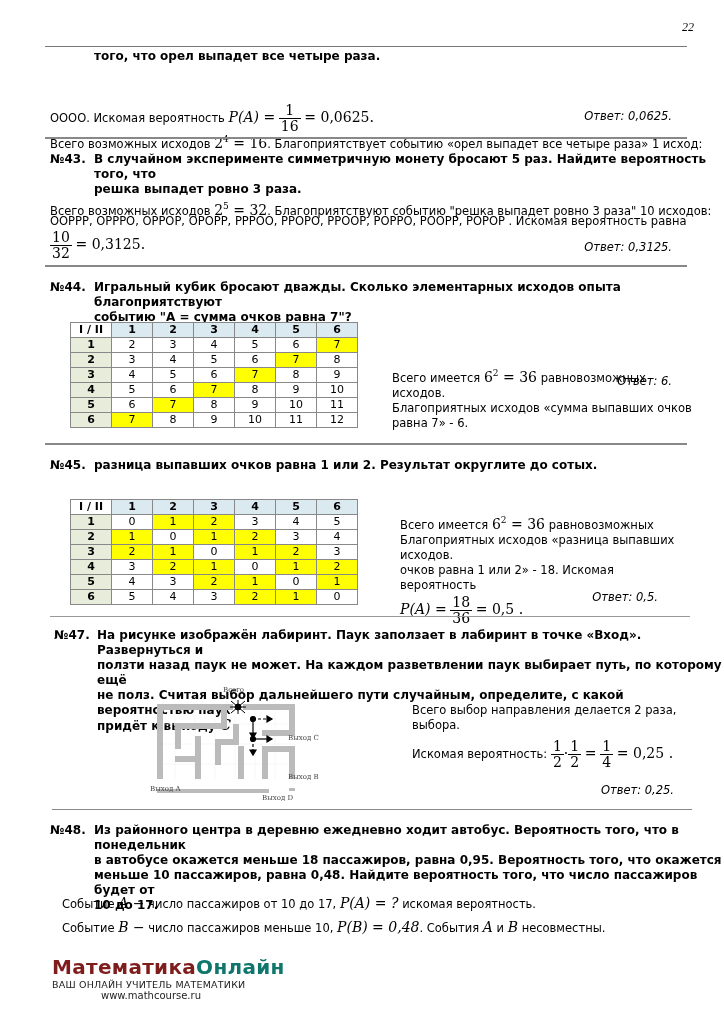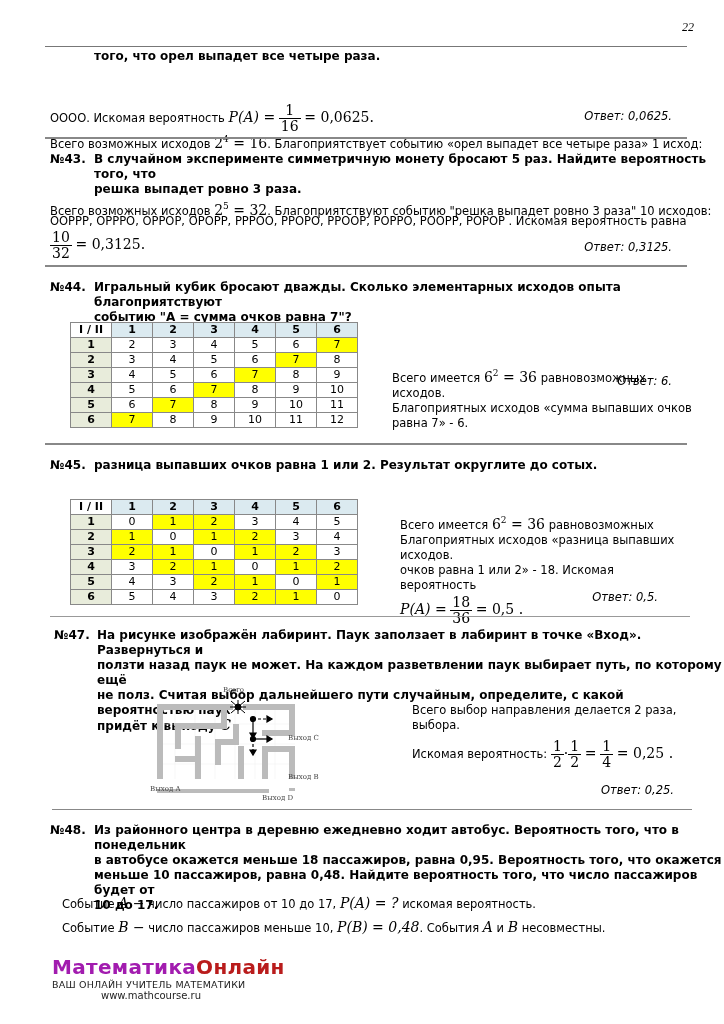--- a/index.html
+++ b/index.html
@@ -19,22 +19,22 @@
   .frac .n { display: block; border-bottom: 1px solid #000; padding: 0 2px; }
   .frac .d { display: block; padding: 0 2px; }
   sup { font-size: 9px; }
   table.grid { border-collapse: collapse; font-size: 11px; }
   table.grid td { border: 1px solid #888; width: 40px; height: 14px; text-align: center; padding: 0; line-height: 14px; }
   table.grid td.corner { background: #fff; font-weight: bold; }
   table.grid td.colh { background: #dbeaf0; font-weight: bold; }
   table.grid td.rowh { background: #e8ecdb; font-weight: bold; }
   table.grid td.hl { background: #ffff00; }
   .logo-main { font-size: 20px; font-weight: bold; letter-spacing: 0.3px; }
-  .logo-a { color: #a21caf; text-align: right; }
-  .logo-b { color: #b91c1c; }
+  .logo-a { color: #7f1d1d; text-align: right; }
+  .logo-b { color: #0f766e; }
   .logo-sub { font-size: 9.5px; color: #222; letter-spacing: 0.2px; }
   .logo-url { font-size: 10px; color: #222; }
   .maze-label { font-family: "DejaVu Serif", serif; font-size: 7px; color: #444; }
 </style>
 </head>
 <body>
 
 <div class="abs pagenum">22</div>
 
 <div class="hr" style="top:46px;"></div>

